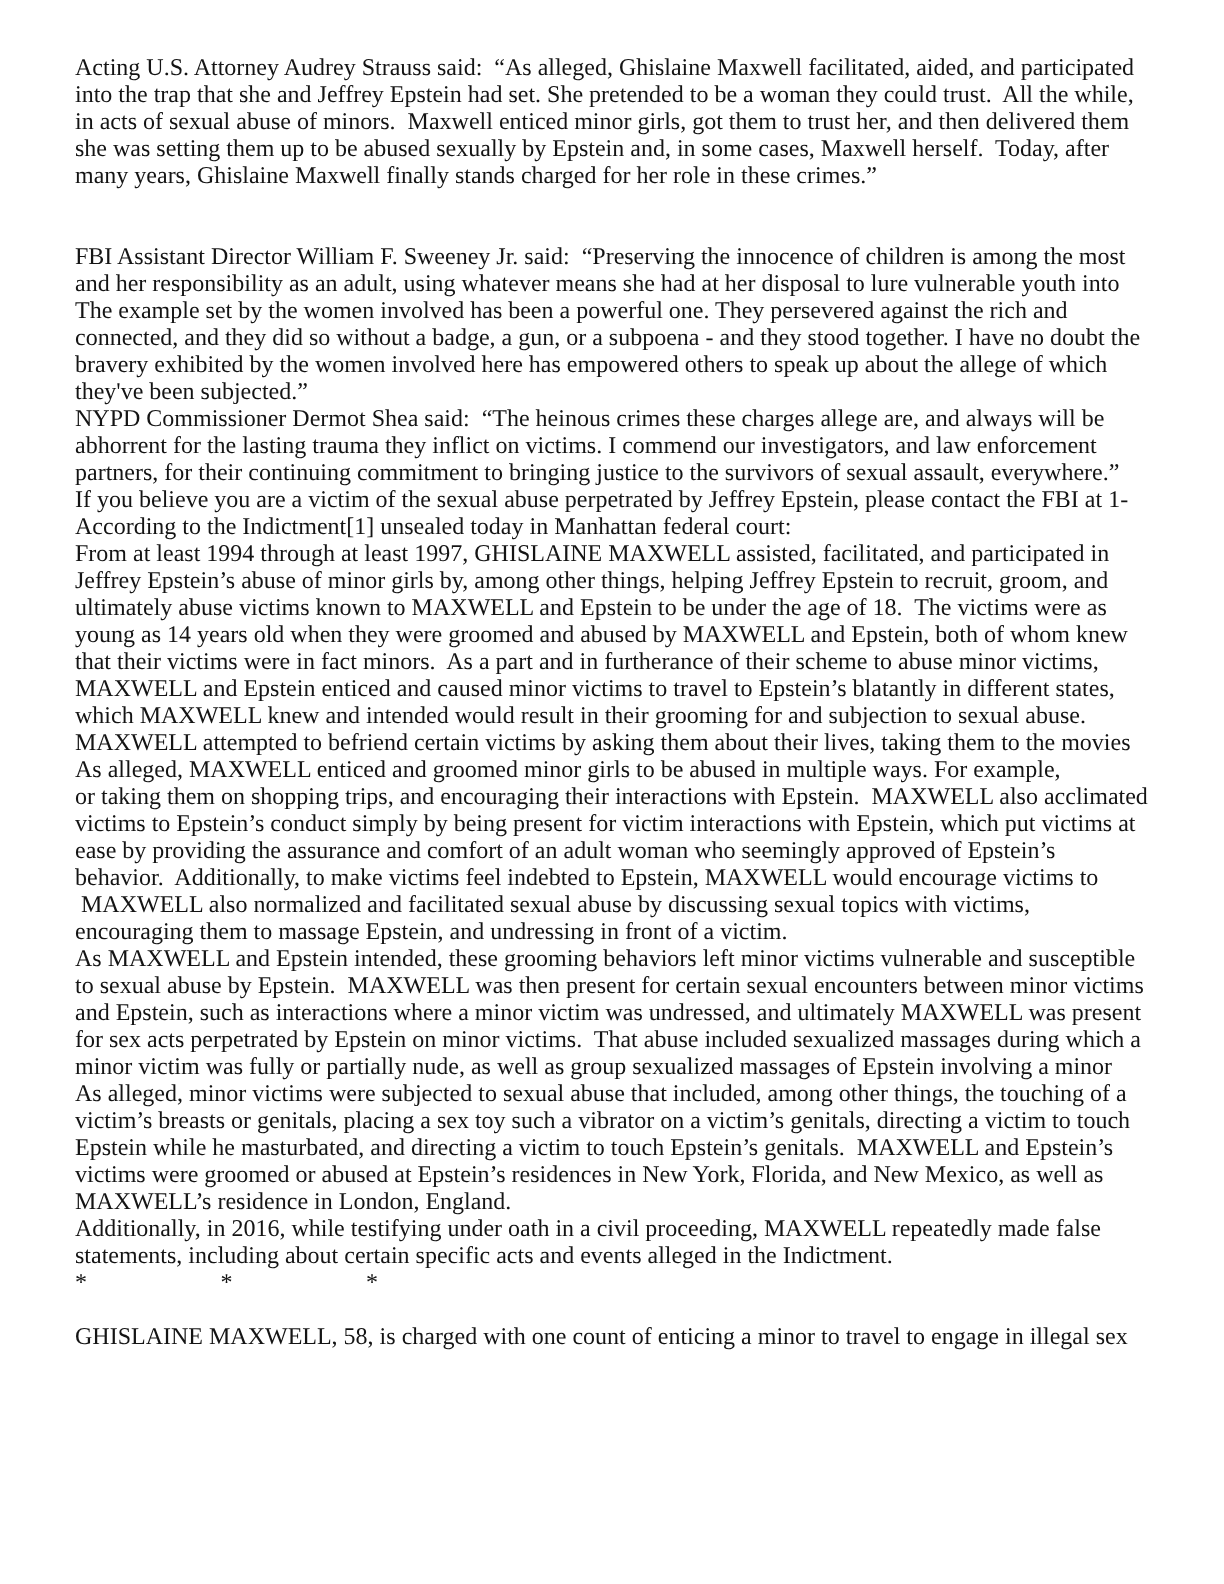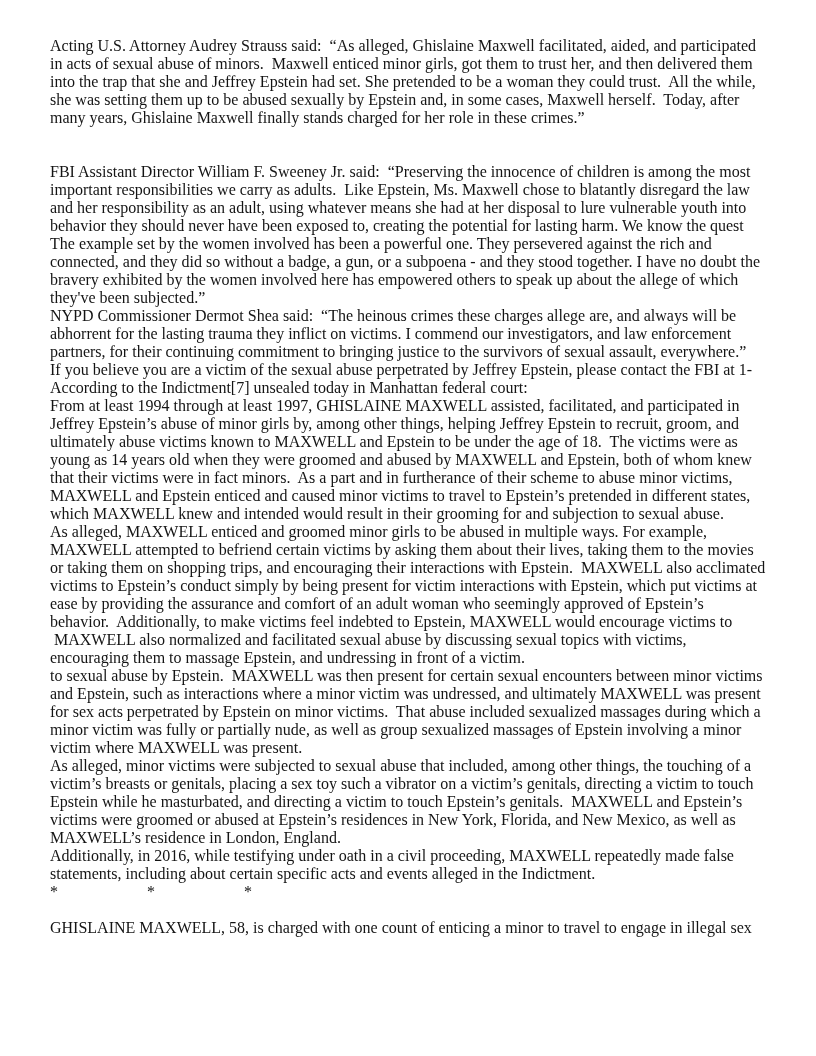--- a/index.html
+++ b/index.html
@@ -34,74 +34,72 @@
     width: 97px;
   }
 </style>
 </head>
 <body>
 
 <div class="page">
   <div class="doc" id="doc" style="color: rgb(20, 20, 20);">
       <div class="para">
         <div class="line">Acting U.S. Attorney Audrey Strauss said:  “As alleged, Ghislaine Maxwell facilitated, aided, and participated</div>
+        <div class="line">into the trap that she and Jeffrey Epstein had set. She pretended to be a woman they could trust.  All the while,</div>
         <div class="line">in acts of sexual abuse of minors.  Maxwell enticed minor girls, got them to trust her, and then delivered them</div>
-        <div class="line">into the trap that she and Jeffrey Epstein had set. She pretended to be a woman they could trust.  All the while,</div>
         <div class="line">she was setting them up to be abused sexually by Epstein and, in some cases, Maxwell herself.  Today, after</div>
         <div class="line">many years, Ghislaine Maxwell finally stands charged for her role in these crimes.”</div>
       </div>
       <div style="height: 36px;"></div>
       <div class="para">
         <div class="line">FBI Assistant Director William F. Sweeney Jr. said:  “Preserving the innocence of children is among the most</div>
-        <div class="line">important responsibilities we carry as adults.  Like Epstein, Ms. Maxwell chose to blatantly disregard the law</div>
         <div class="line">and her responsibility as an adult, using whatever means she had at her disposal to lure vulnerable youth into</div>
-        <div class="line">behavior they should never have been exposed to, creating the potential for lasting harm. We know the quest</div>
         <div class="line">The example set by the women involved has been a powerful one. They persevered against the rich and</div>
         <div class="line">connected, and they did so without a badge, a gun, or a subpoena - and they stood together. I have no doubt the</div>
         <div class="line">bravery exhibited by the women involved here has empowered others to speak up about the allege of which</div>
         <div class="line">they've been subjected.”</div>
       </div>
       <div class="para">
         <div class="line">NYPD Commissioner Dermot Shea said:  “The heinous crimes these charges allege are, and always will be</div>
         <div class="line">abhorrent for the lasting trauma they inflict on victims. I commend our investigators, and law enforcement</div>
         <div class="line">partners, for their continuing commitment to bringing justice to the survivors of sexual assault, everywhere.”</div>
       </div>
       <div class="para">
         <div class="line">If you believe you are a victim of the sexual abuse perpetrated by Jeffrey Epstein, please contact the FBI at 1-</div>
       </div>
       <div class="para">
-        <div class="line">According to the Indictment[7] unsealed today in Manhattan federal court:</div>
+        <div class="line">According to the Indictment[1] unsealed today in Manhattan federal court:</div>
       </div>
       <div class="para">
         <div class="line">From at least 1994 through at least 1997, GHISLAINE MAXWELL assisted, facilitated, and participated in</div>
         <div class="line">Jeffrey Epstein’s abuse of minor girls by, among other things, helping Jeffrey Epstein to recruit, groom, and</div>
         <div class="line">ultimately abuse victims known to MAXWELL and Epstein to be under the age of 18.  The victims were as</div>
         <div class="line">young as 14 years old when they were groomed and abused by MAXWELL and Epstein, both of whom knew</div>
         <div class="line">that their victims were in fact minors.  As a part and in furtherance of their scheme to abuse minor victims,</div>
-        <div class="line">MAXWELL and Epstein enticed and caused minor victims to travel to Epstein’s pretended in different states,</div>
+        <div class="line">MAXWELL and Epstein enticed and caused minor victims to travel to Epstein’s blatantly in different states,</div>
         <div class="line">which MAXWELL knew and intended would result in their grooming for and subjection to sexual abuse.</div>
       </div>
       <div class="para">
+        <div class="line">MAXWELL attempted to befriend certain victims by asking them about their lives, taking them to the movies</div>
         <div class="line">As alleged, MAXWELL enticed and groomed minor girls to be abused in multiple ways. For example,</div>
-        <div class="line">MAXWELL attempted to befriend certain victims by asking them about their lives, taking them to the movies</div>
         <div class="line">or taking them on shopping trips, and encouraging their interactions with Epstein.  MAXWELL also acclimated</div>
         <div class="line">victims to Epstein’s conduct simply by being present for victim interactions with Epstein, which put victims at</div>
         <div class="line">ease by providing the assurance and comfort of an adult woman who seemingly approved of Epstein’s</div>
         <div class="line">behavior.  Additionally, to make victims feel indebted to Epstein, MAXWELL would encourage victims to</div>
       </div>
       <div class="para">
         <div class="line"> MAXWELL also normalized and facilitated sexual abuse by discussing sexual topics with victims,</div>
         <div class="line">encouraging them to massage Epstein, and undressing in front of a victim.</div>
       </div>
       <div class="para">
+        <div class="line">As MAXWELL and Epstein intended, these grooming behaviors left minor victims vulnerable and susceptible</div>
         <div class="line">to sexual abuse by Epstein.  MAXWELL was then present for certain sexual encounters between minor victims</div>
         <div class="line">and Epstein, such as interactions where a minor victim was undressed, and ultimately MAXWELL was present</div>
         <div class="line">for sex acts perpetrated by Epstein on minor victims.  That abuse included sexualized massages during which a</div>
         <div class="line">minor victim was fully or partially nude, as well as group sexualized massages of Epstein involving a minor</div>
-        <div class="line">victim where MAXWELL was present.</div>
       </div>
       <div class="para">
         <div class="line">As alleged, minor victims were subjected to sexual abuse that included, among other things, the touching of a</div>
         <div class="line">victim’s breasts or genitals, placing a sex toy such a vibrator on a victim’s genitals, directing a victim to touch</div>
         <div class="line">Epstein while he masturbated, and directing a victim to touch Epstein’s genitals.  MAXWELL and Epstein’s</div>
         <div class="line">victims were groomed or abused at Epstein’s residences in New York, Florida, and New Mexico, as well as</div>
         <div class="line">MAXWELL’s residence in London, England.</div>
       </div>
       <div class="para">
         <div class="line">Additionally, in 2016, while testifying under oath in a civil proceeding, MAXWELL repeatedly made false</div>

